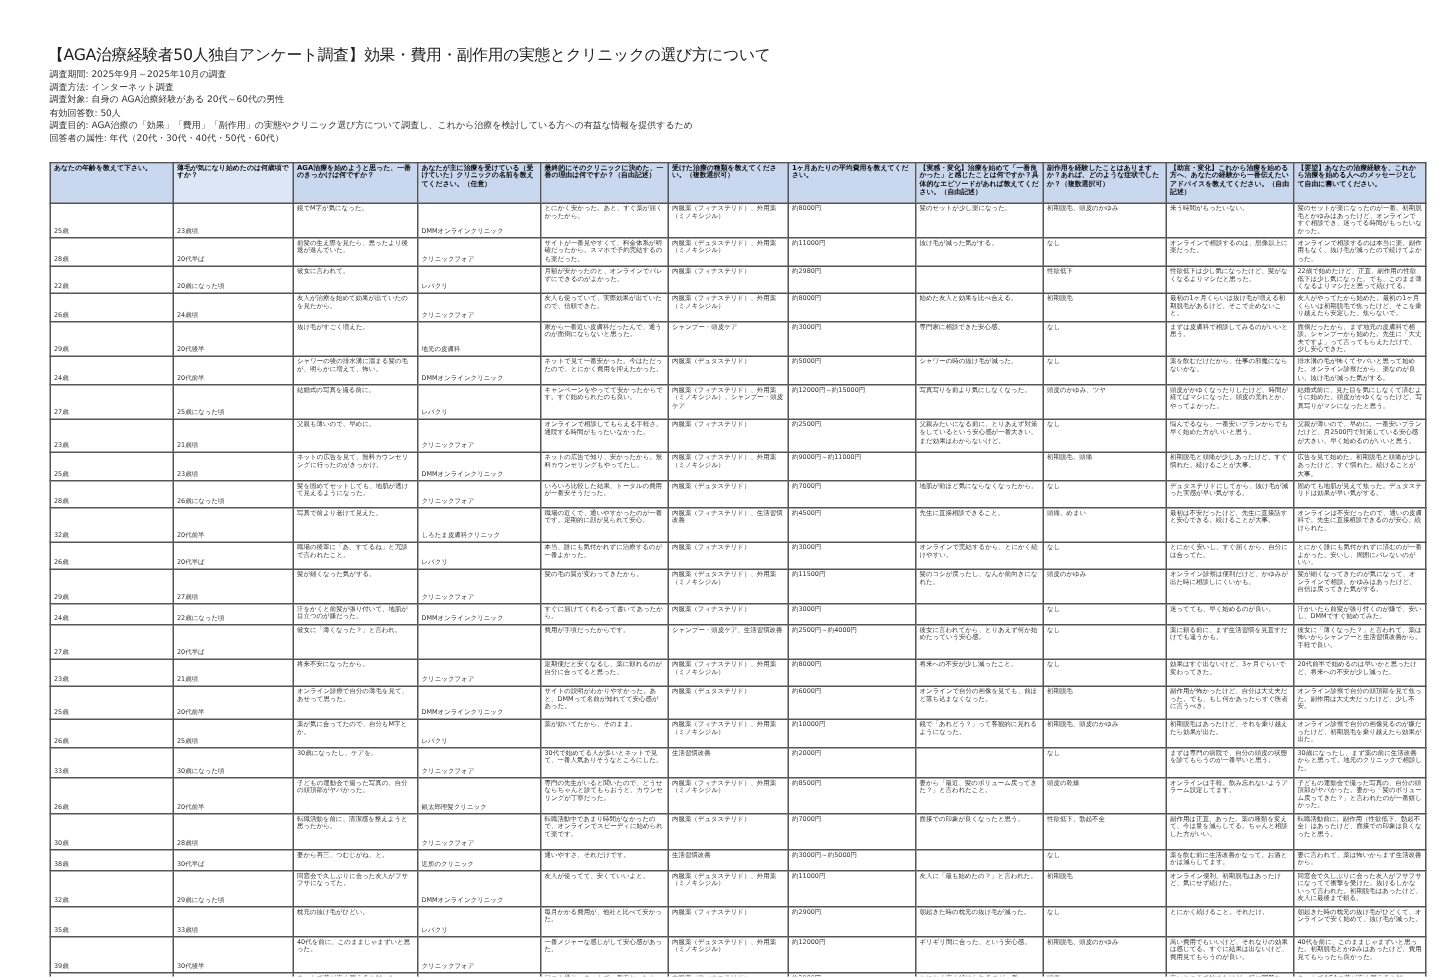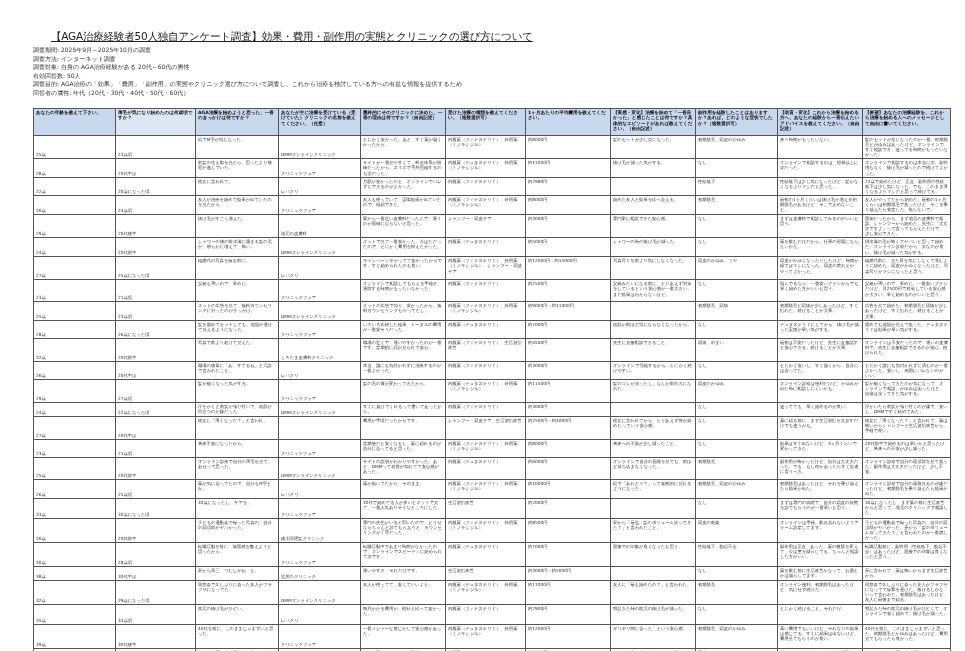--- a/index.html
+++ b/index.html
@@ -1,17 +1,17 @@
 <!DOCTYPE html>
 <html><head>
 <meta charset="utf-8">
 <style>
   html, body { margin:0; padding:0; background:#ffffff; }
   body { width:965px; height:651px; overflow:hidden; font-family:"DejaVu Sans", sans-serif; color:#222; position:relative; }
-  .title { position:absolute; left:51px; top:30px; font-size:10.5px; color:#222; white-space:nowrap; letter-spacing:-0.2px;text-decoration:underline; }
+  .title { position:absolute; left:32px; top:30px; font-size:10.5px; color:#222; white-space:nowrap; letter-spacing:-0.2px; }
   .meta { position:absolute; left:33px; top:46px; font-size:6px; line-height:8.6px; color:#333; }
   .meta div { white-space:nowrap; }
   table.survey { position:absolute; left:33px; top:108px; border-collapse:collapse; table-layout:fixed; width:917px; }
   table.survey th, table.survey td { border:1px solid #555; vertical-align:top; padding:1px 2px; overflow:hidden; }
   table.survey th { background:#c9d8ef; font-size:4.6px; line-height:5.4px; font-weight:bold; text-align:left; height:24px; color:#111; }
   table.survey th.c2 { background:#dce6f4; }
   table.survey td { font-size:4.3px; line-height:5.1px; color:#333; }
   table.survey td.age, table.survey td.start, table.survey td.clinic { vertical-align:bottom; }
   table.survey tr.r td { height:var(--h); }
 </style>

